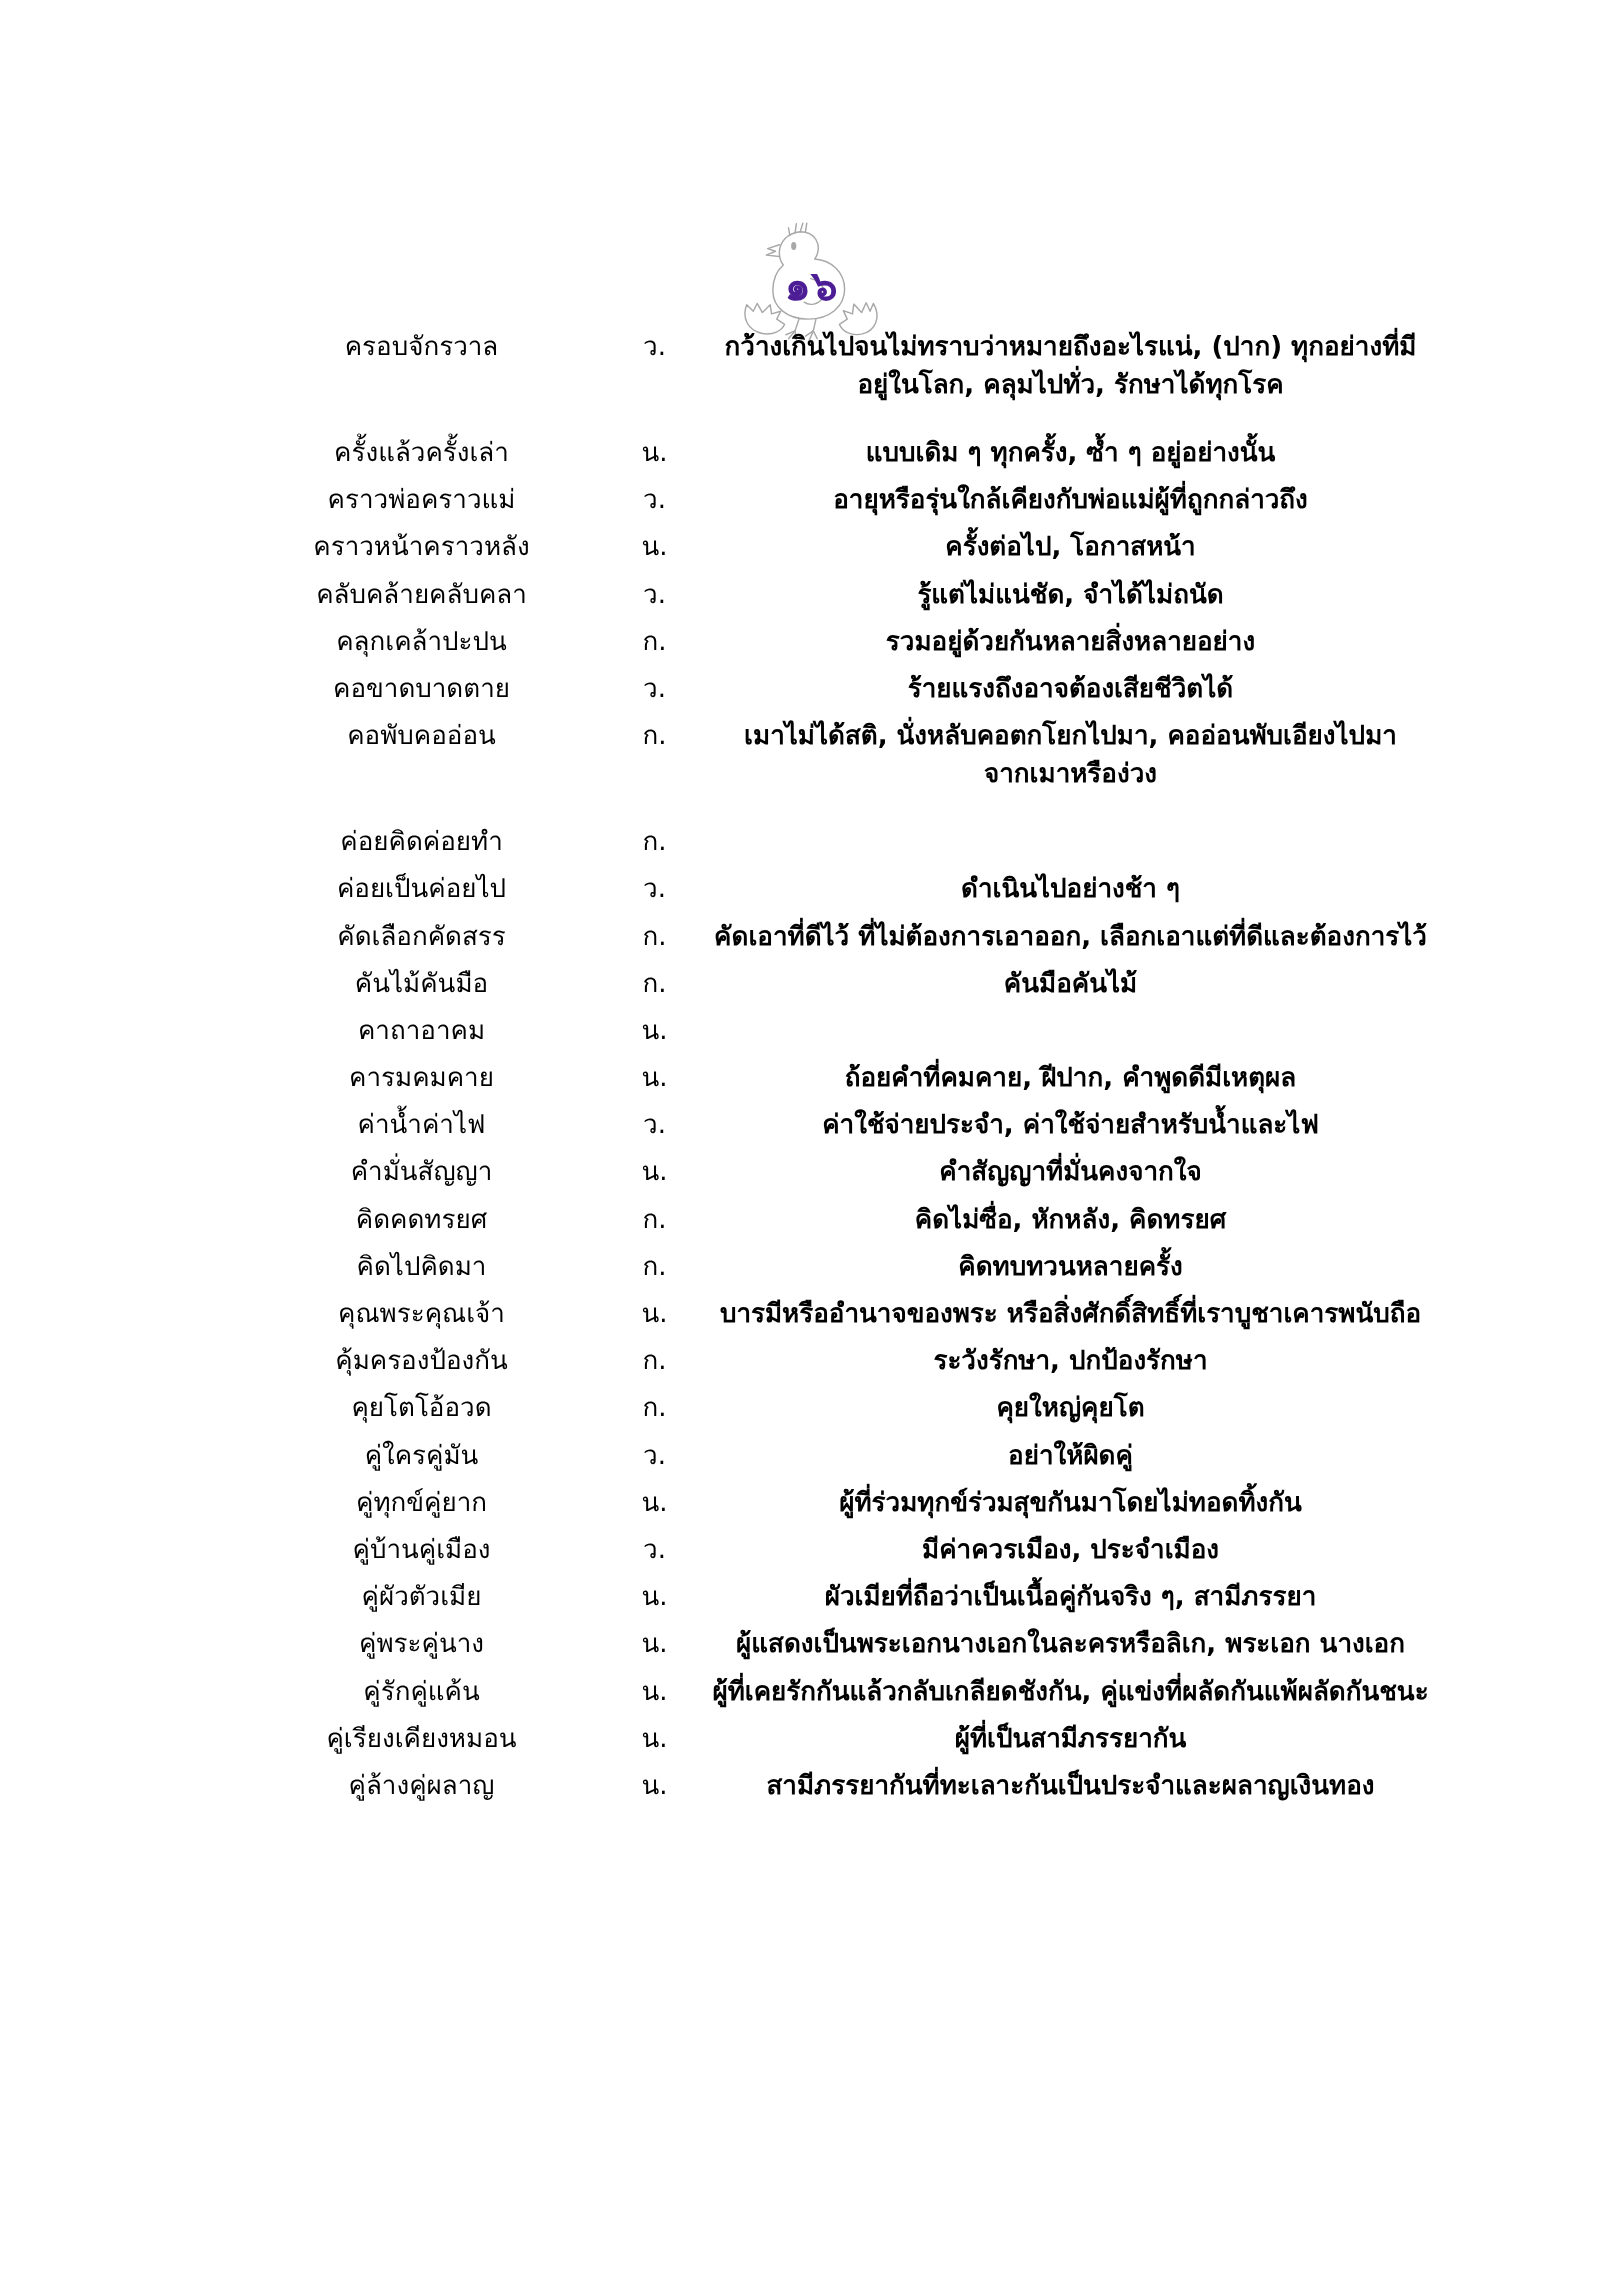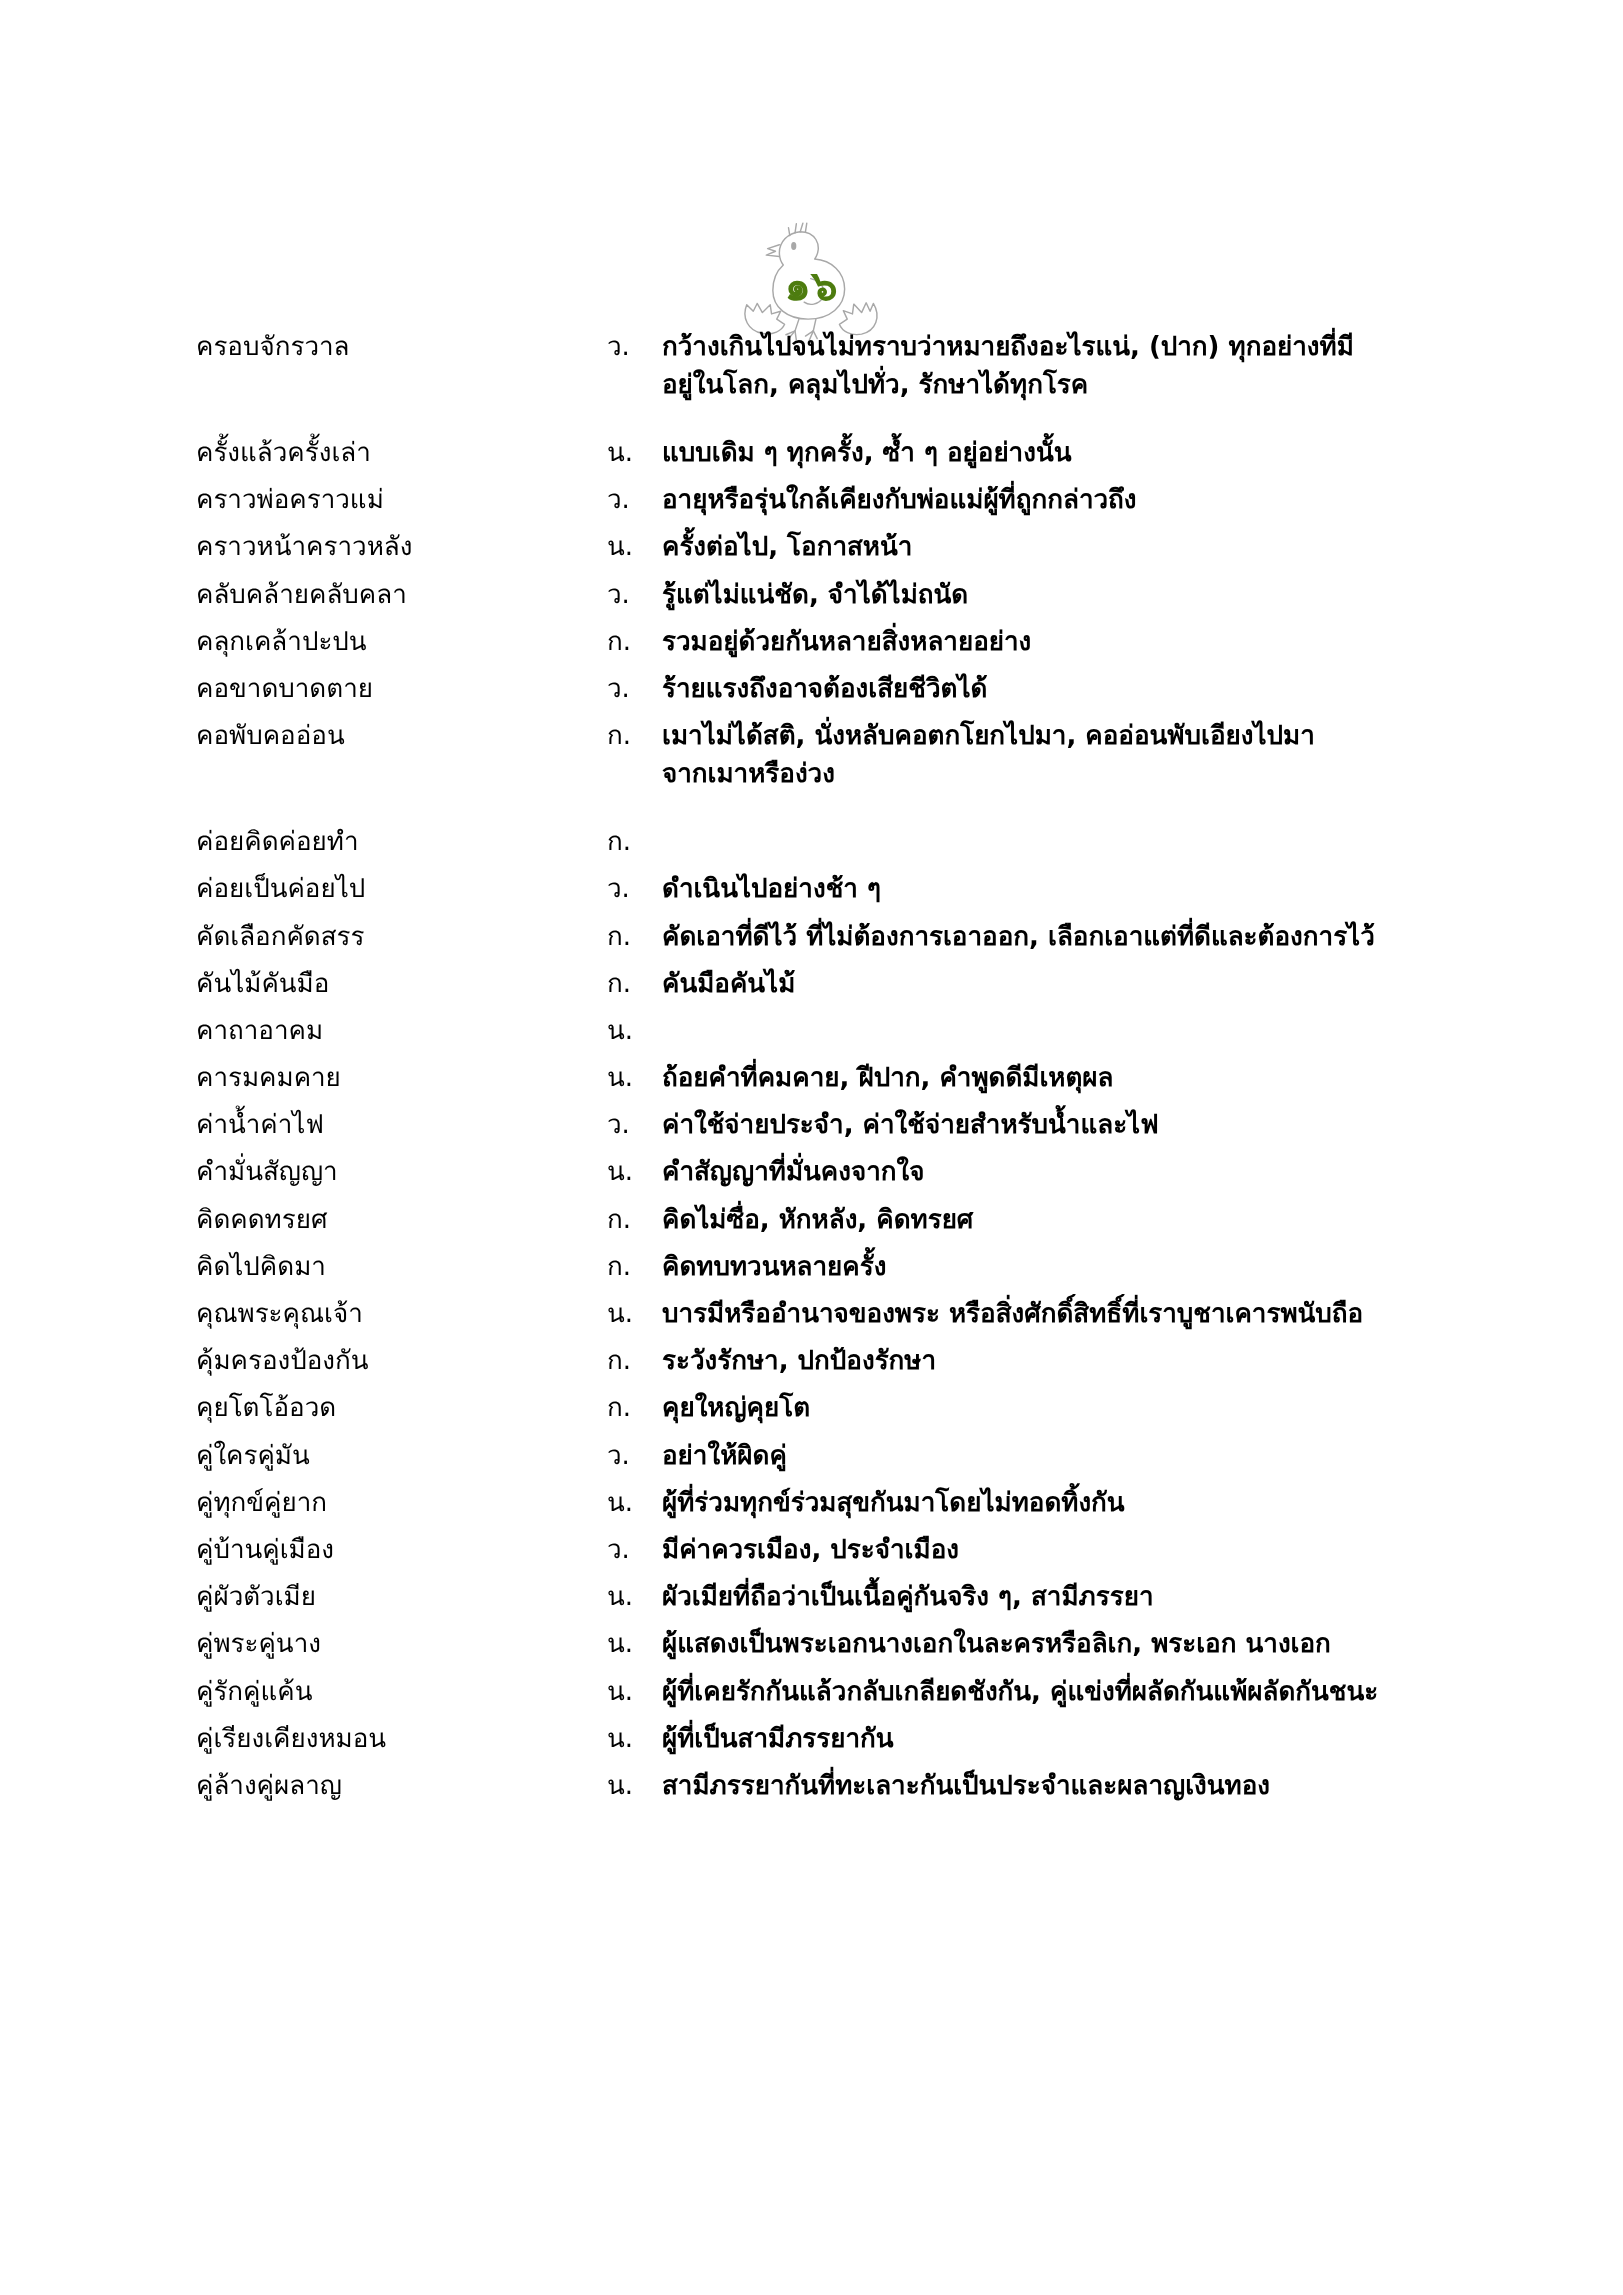--- a/index.html
+++ b/index.html
@@ -47,30 +47,31 @@
   }
   .page-number {
     position: absolute;
     left: 0;
     top: 50px;
     width: 170px;
     text-align: center;
     font-size: 41px;
     line-height: 41px;
     font-weight: 700;
-    color: #4d7c0f;
+    color: #4c1d95;
     letter-spacing: 0.7px;
   }
 
   
   .entries {
     position: absolute;
     top: 327px;
-    left: 196px;
+    left: 216px;
     width: 1243px;
+    text-align: center;
   }
 
   .entry {
     display: flex;
     align-items: flex-start;
     margin-bottom: 9.2px;
   }
   .entry.gap-after { margin-bottom: 30px; }
 
   .headword {

